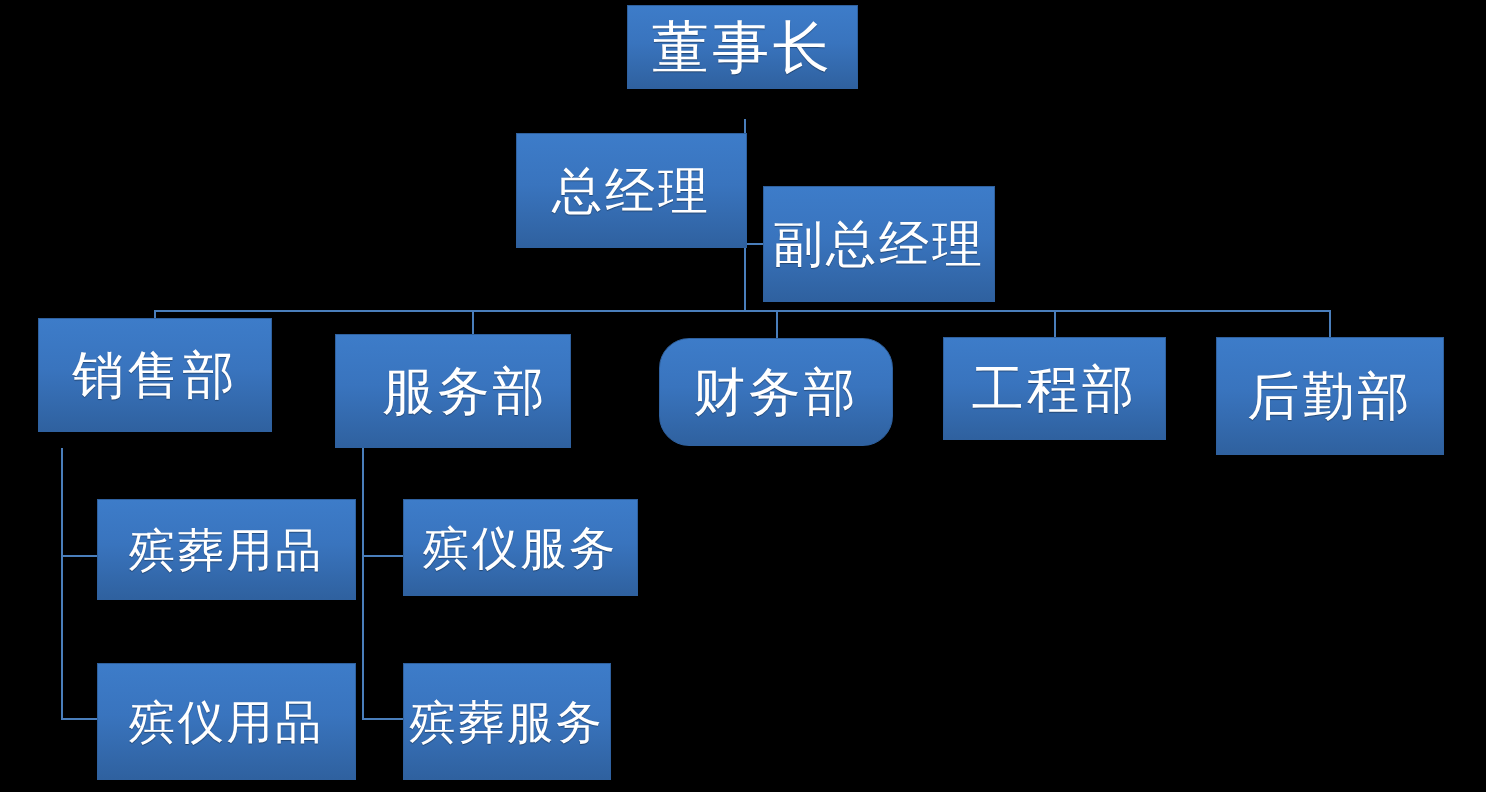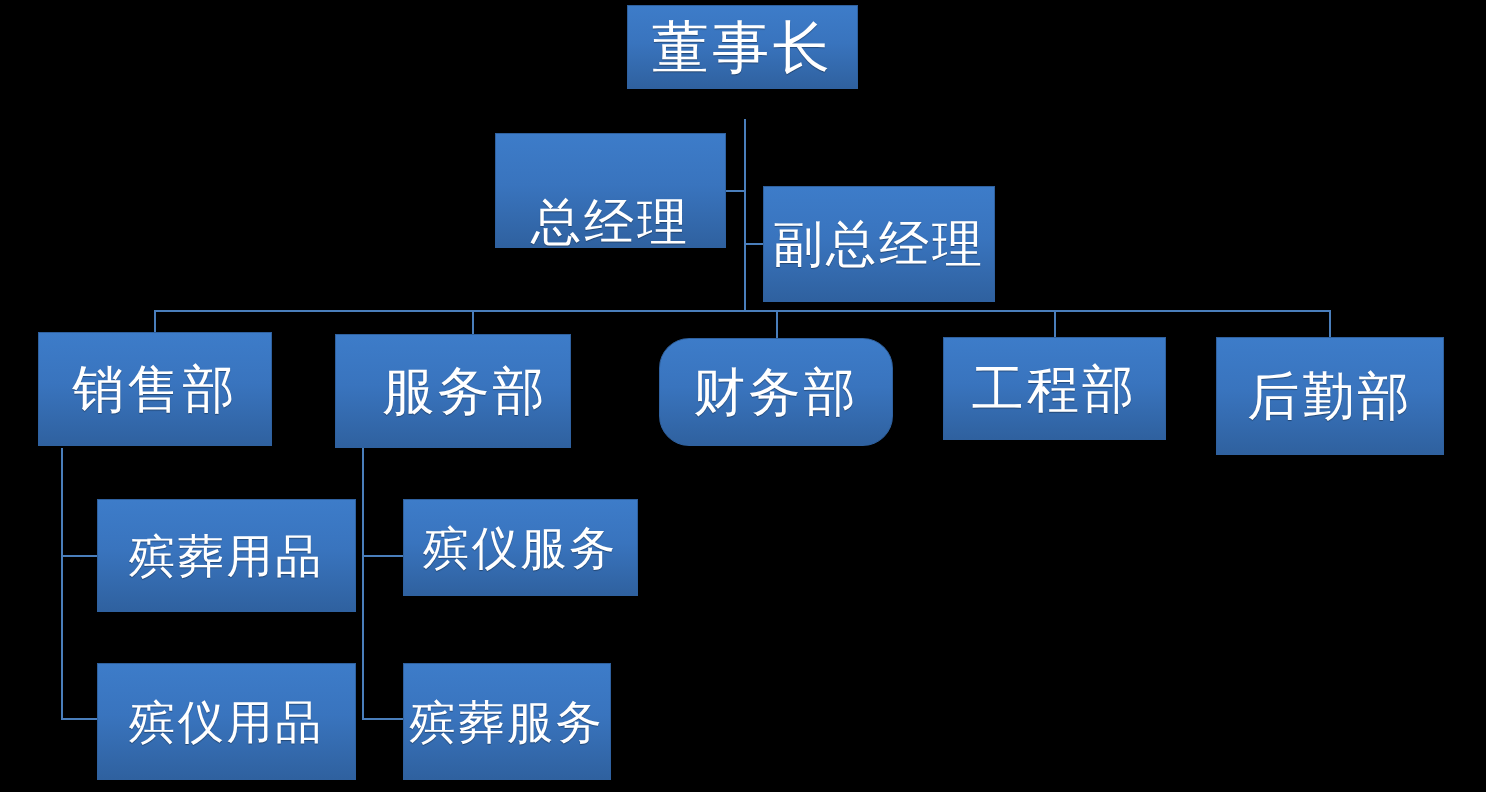--- a/index.html
+++ b/index.html
@@ -75,49 +75,49 @@
   <div class="conn h" style="left:61px; top:718px; width:37px;"></div>
 
   <div class="conn v" style="left:362px; top:448px; height:272px;"></div>
   <div class="conn h" style="left:362px; top:555px; width:42px;"></div>
   <div class="conn h" style="left:362px; top:718px; width:42px;"></div>
 
   <div class="node lvl-top" style="left:627px; top:5px; width:231px; height:84px;">
     <span class="label">董事长</span>
   </div>
 
-  <div class="node lvl-exec" style="left:495px; top:133px; width:231px; height:115px;align-items:flex-end;">
+  <div class="node lvl-exec" style="left:516px; top:133px; width:231px; height:115px;">
     <span class="label">总经理</span>
   </div>
 
   <div class="node lvl-exec" style="left:763px; top:186px; width:232px; height:116px;">
     <span class="label">副总经理</span>
   </div>
 
-  <div class="node lvl-dept" style="left:38px; top:332px; width:234px; height:114px;">
+  <div class="node lvl-dept" style="left:38px; top:318px; width:234px; height:114px;">
     <span class="label">销售部</span>
   </div>
 
   <div class="node lvl-dept" style="left:335px; top:334px; width:236px; height:114px;padding-left:24px;">
     <span class="label">服务部</span>
   </div>
 
   <div class="node lvl-dept" style="left:659px; top:338px; width:234px; height:108px;border-radius:30px;">
     <span class="label">财务部</span>
   </div>
 
   <div class="node lvl-dept" style="left:943px; top:337px; width:223px; height:103px;">
     <span class="label">工程部</span>
   </div>
 
   <div class="node lvl-dept" style="left:1216px; top:337px; width:228px; height:118px;">
     <span class="label">后勤部</span>
   </div>
 
-  <div class="node lvl-unit" style="left:97px; top:499px; width:259px; height:113px;">
+  <div class="node lvl-unit" style="left:97px; top:499px; width:259px; height:101px;">
     <span class="label">殡葬用品</span>
   </div>
 
   <div class="node lvl-unit" style="left:97px; top:663px; width:259px; height:117px;text-align:center;">
     <span class="label">殡仪用品</span>
   </div>
 
   <div class="node lvl-unit" style="left:403px; top:499px; width:235px; height:97px;">
     <span class="label">殡仪服务</span>
   </div>

